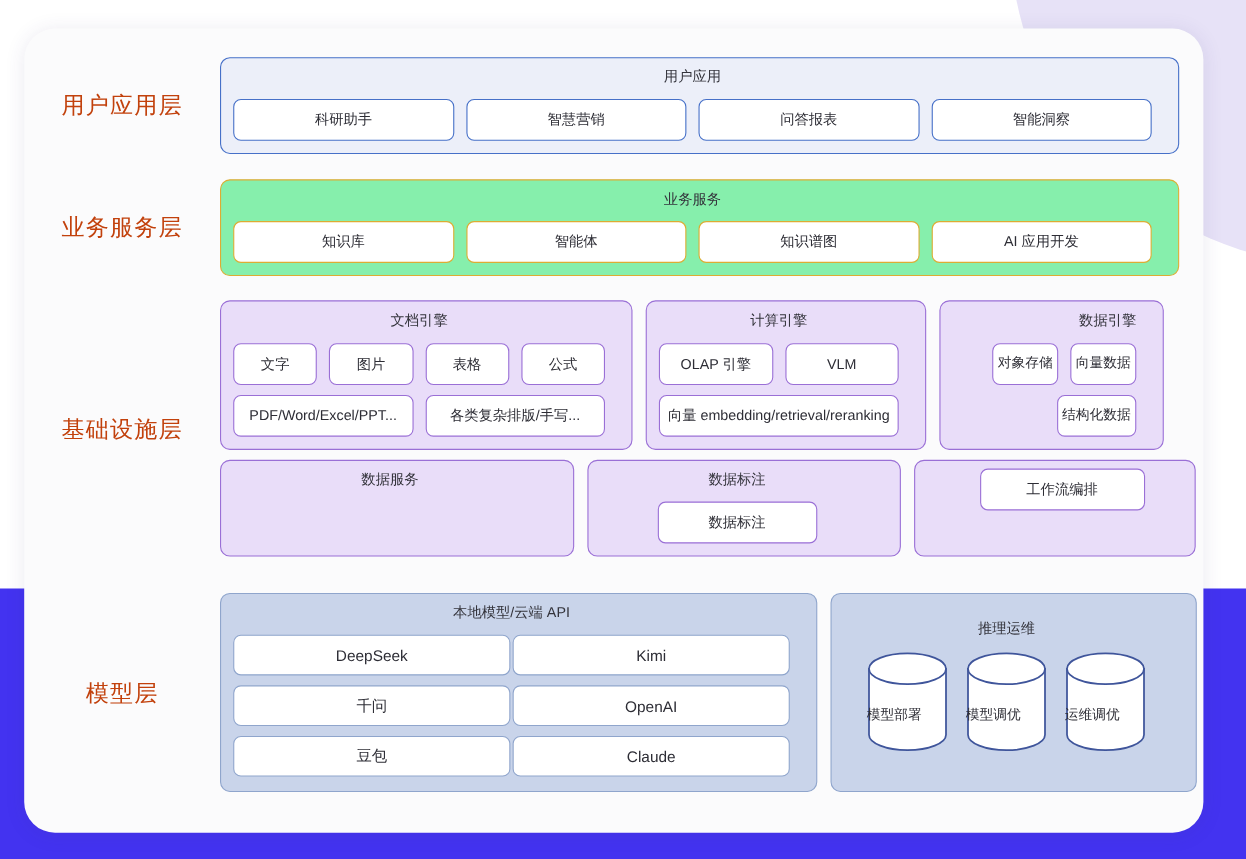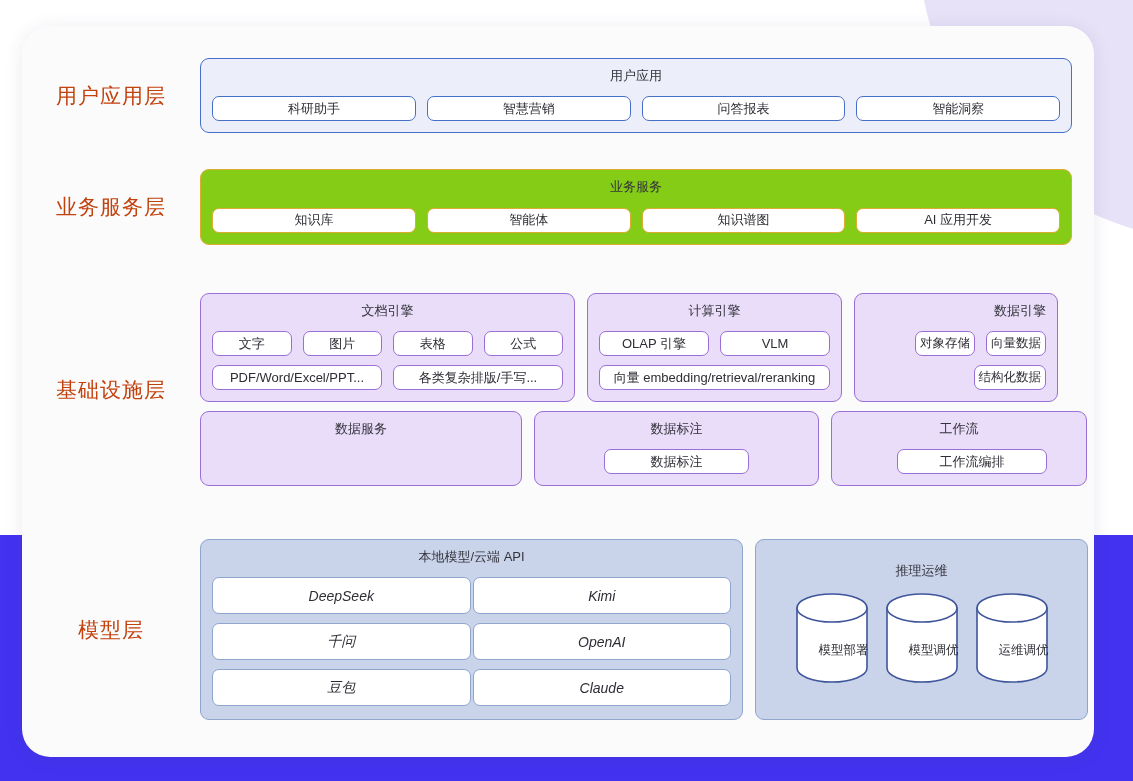--- a/index.html
+++ b/index.html
@@ -54,55 +54,55 @@
     letter-spacing: 1px;
   }
   .layer-body { flex: 1 1 auto; display: flex; flex-direction: column; gap: 9px; }
 
   .row { display: flex; gap: 12px; }
 
   
   .panel {
     border-radius: 9px;
     border: 1.6px solid #999;
-    padding: 7px 11px 11px 11px;
+    padding: 7px 24px 11px 11px;
     display: flex;
     flex-direction: column;
     gap: 9px;
   }
   .panel-title {
     text-align: center;
     font-size: 13px;
     color: #33333b;
     padding: 3px 0 4px 0;
     line-height: 1.1;
   }
   .chips { display: flex; gap: 11px; }
   .chip {
     flex: 1 1 0;
     background: #ffffff;
     border-radius: 7px;
     border: 1.4px solid #999;
-    height: 25px;
+    height: 38px;
     display: flex;
     align-items: center;
     justify-content: center;
     font-size: 13px;
     color: #2d2d35;
     text-align: center;
     padding: 0 4px;
     white-space: nowrap;
   }
 
   
   .theme-blue { background: #eceff9; border-color: #4670c8; }
   .theme-blue .chip { border-color: #4670c8; }
 
   
-  .theme-yellow { background: #84cc16; border-color: #ddac33; }
+  .theme-yellow { background: #86efac; border-color: #ddac33; }
   .theme-yellow .chip { border-color: #ddac33; }
 
   
   .theme-purple { background: #e9ddf9; border-color: #9a6fd6; }
   .theme-purple .chip { border-color: #9a6fd6; }
 
   
   .theme-steel { background: #c9d4ea; border-color: #8fa5cc; }
   .theme-steel .chip { border-color: #8fa5cc; }
 
@@ -126,39 +126,39 @@
   .p-dlabel .chips,
   .p-flow .chips { }
   .p-dlabel .chips { justify-content: center; }
   .p-dlabel .chip { flex: 0 0 145px; }
   .p-flow .chips  { justify-content: center; }
   .p-flow .chip   { flex: 0 0 150px; margin-left: 26px; }
 
   
   .p-models { width: 543px; padding-bottom: 13px; }
   .p-models .panel-title { font-size: 13px; }
-  .p-models .chips { gap: 2px; font-style: italic; }
+  .p-models .chips { gap: 2px; }
   .p-models .chip { height: 37px; font-size: 14px; border-radius: 7px; }
 
   .p-ops { width: 333px; align-items: center; }
   .p-ops .panel-title { margin-top: 14px; }
   .cylinders {
     display: flex;
     gap: 16px;
     justify-content: center;
     align-items: center;
     flex: 1 1 auto;
     padding-bottom: 24px;
   }
   .cyl { position: relative; width: 74px; height: 92px; }
   .cyl svg { position: absolute; inset: 0; }
   .cyl-label {
     position: absolute;
     left: 0; right: 0; top: 50px;
-    text-align: right;
+    text-align: left;
     font-size: 12.5px;
     color: #2d2d35;
   }
 </style>
 </head>
 <body>
 
 <div id="stage">
 
   <div class="deco-topright"></div>
@@ -247,21 +247,20 @@
           </div>
 
           <div class="panel theme-purple p-dlabel">
             <div class="panel-title">数据标注</div>
             <div class="chips">
               <div class="chip">数据标注</div>
             </div>
           </div>
 
           <div class="panel theme-purple p-flow">
-            <div class="panel-title">工作流</div>
             <div class="chips">
               <div class="chip">工作流编排</div>
             </div>
           </div>
 
         </div>
 
       </div>
     </div>
 

